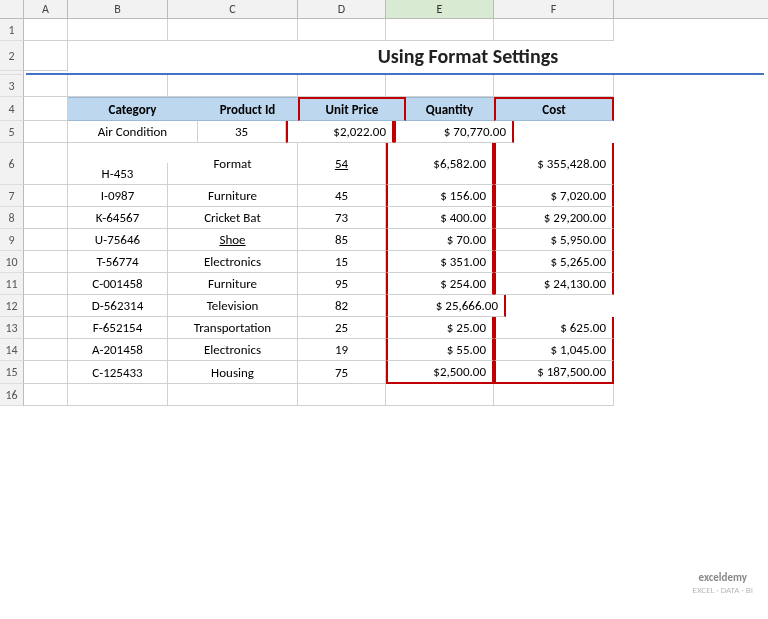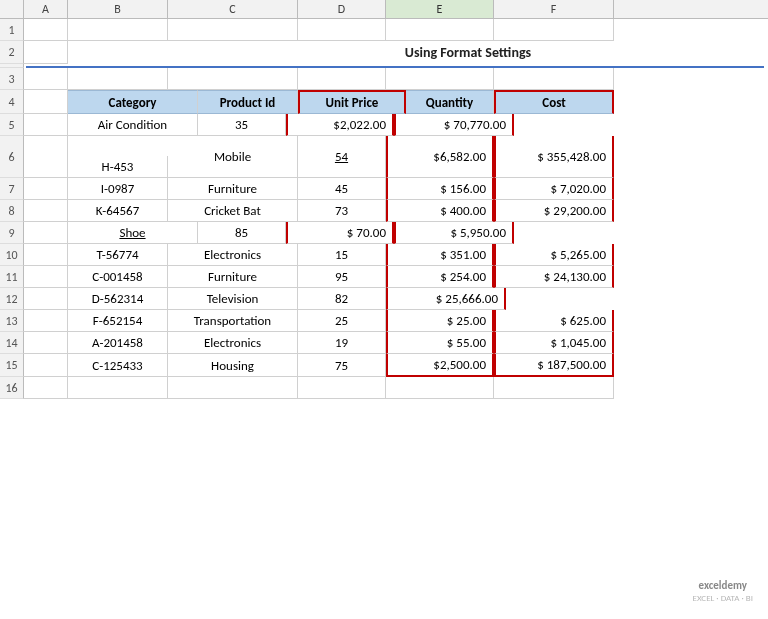--- a/index.html
+++ b/index.html
@@ -129,21 +129,21 @@
 
     .sc-F.sc-data-last {
       border-left: 2px solid #c00000;
       border-right: 2px solid #c00000;
       border-bottom: 2px solid #c00000;
       justify-content: flex-end;
     }
 
     .watermark {
       position: absolute;
-      bottom: 16px;
+      bottom: 24px;
       right: 15px;
       opacity: 0.7;
       font-size: 10px;
       color: #888;
       text-align: center;
     }
     .watermark-logo {
       font-weight: bold;
       font-size: 11px;
       color: #555;
@@ -179,21 +179,21 @@
       <div class="spreadsheet-cell sc-F"></div>
     </div>
   </div>
 
   <div class="row-container">
     <div class="row-num">2</div>
     <div class="row-cells">
       <div class="spreadsheet-cell sc-A"></div>
       <div class="spreadsheet-cell sc-B" style="border:none;background:white;"></div>
       <div class="spreadsheet-cell sc-C" style="border:none;background:white;"></div>
-      <div class="spreadsheet-cell sc-D" style="border:none;background:white;font-size:14px;font-weight:bold;color:#222;min-width:340px;width:340px;justify-content:center;">Using Format Settings</div>
+      <div class="spreadsheet-cell sc-D" style="border:none;background:white;font-size:20px;font-weight:bold;color:#222;min-width:340px;width:340px;justify-content:center;">Using Format Settings</div>
     </div>
   </div>
 
   <div class="row-container" style="height:4px;">
     <div class="row-num" style="font-size:12px;"></div>
     <div style="flex:1;display:flex;align-items:flex-end;">
       <div style="flex:1;height:2px;background:#4472c4;margin: 0 4px 0 2px;"></div>
     </div>
   </div>
 
@@ -230,21 +230,21 @@
       <div class="spreadsheet-cell sc-D" style="justify-content:center;">35</div>
       <div class="spreadsheet-cell sc-E sc-data">$2,022.00</div>
       <div class="spreadsheet-cell sc-F sc-data">$  70,770.00</div>
     </div>
   </div>
       <div class="row-container">
     <div class="row-num">6</div>
     <div class="row-cells">
       <div class="spreadsheet-cell sc-A"></div>
       <div class="spreadsheet-cell sc-B" style="justify-content:center;margin-top:20px;">H-453</div>
-      <div class="spreadsheet-cell sc-C" style="justify-content:center;">Mobile</div>
+      <div class="spreadsheet-cell sc-C" style="justify-content:center;">Format</div>
       <div class="spreadsheet-cell sc-D" style="justify-content:center;text-decoration:underline;">54</div>
       <div class="spreadsheet-cell sc-E sc-data">$6,582.00</div>
       <div class="spreadsheet-cell sc-F sc-data">$  355,428.00</div>
     </div>
   </div>
       <div class="row-container">
     <div class="row-num">7</div>
     <div class="row-cells">
       <div class="spreadsheet-cell sc-A"></div>
       <div class="spreadsheet-cell sc-B" style="justify-content:center;">I-0987</div>
@@ -262,20 +262,21 @@
       <div class="spreadsheet-cell sc-C" style="justify-content:center;">Cricket Bat</div>
       <div class="spreadsheet-cell sc-D" style="justify-content:center;">73</div>
       <div class="spreadsheet-cell sc-E sc-data">$  400.00</div>
       <div class="spreadsheet-cell sc-F sc-data">$  29,200.00</div>
     </div>
   </div>
       <div class="row-container">
     <div class="row-num">9</div>
     <div class="row-cells">
       <div class="spreadsheet-cell sc-A"></div>
+      <div class="spreadsheet-cell sc-B" style="justify-content:center;">U-75646</div>
       <div class="spreadsheet-cell sc-C" style="justify-content:center;text-decoration:underline;">Shoe</div>
       <div class="spreadsheet-cell sc-D" style="justify-content:center;">85</div>
       <div class="spreadsheet-cell sc-E sc-data">$  70.00</div>
       <div class="spreadsheet-cell sc-F sc-data">$  5,950.00</div>
     </div>
   </div>
       <div class="row-container">
     <div class="row-num">10</div>
     <div class="row-cells">
       <div class="spreadsheet-cell sc-A"></div>

